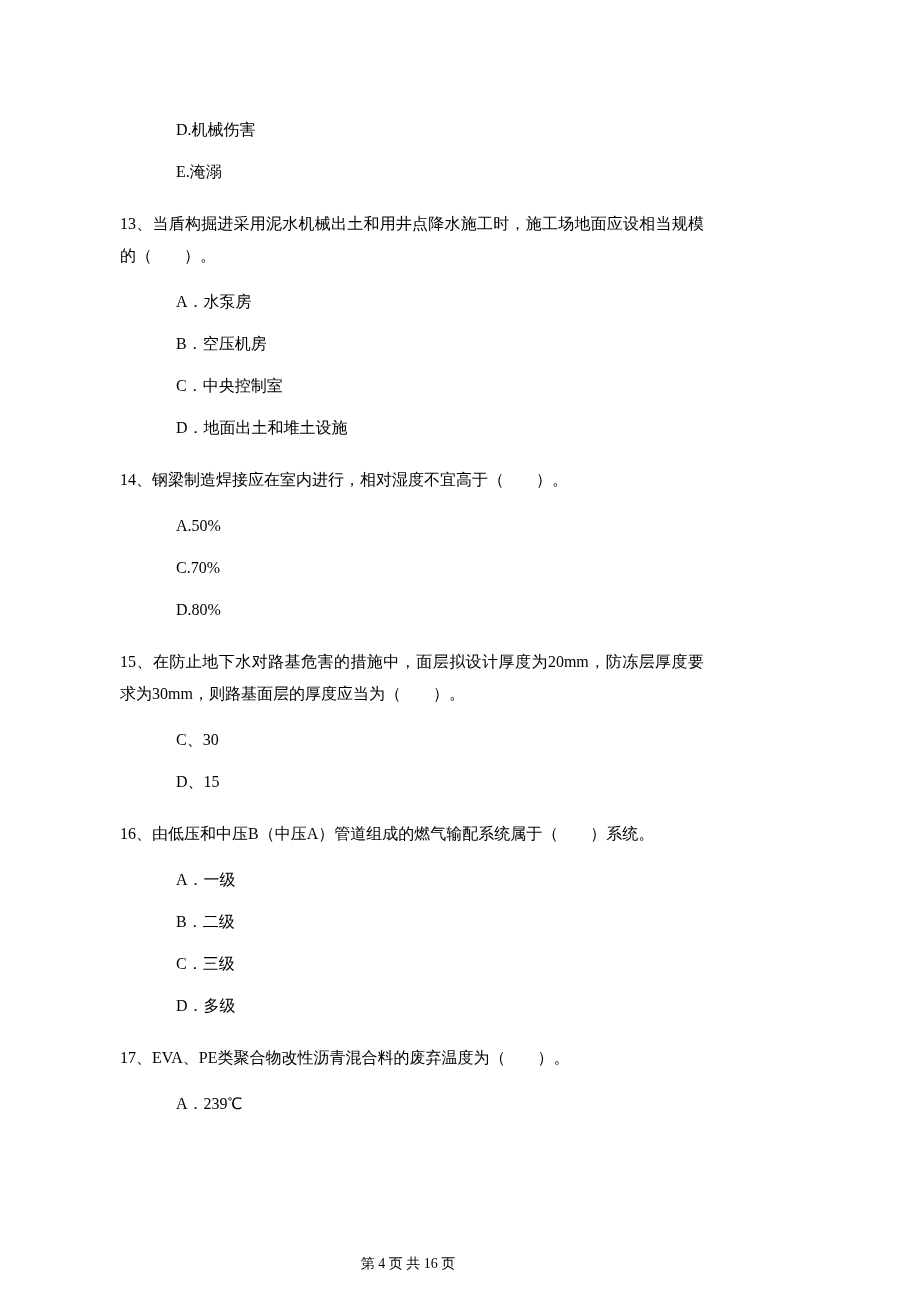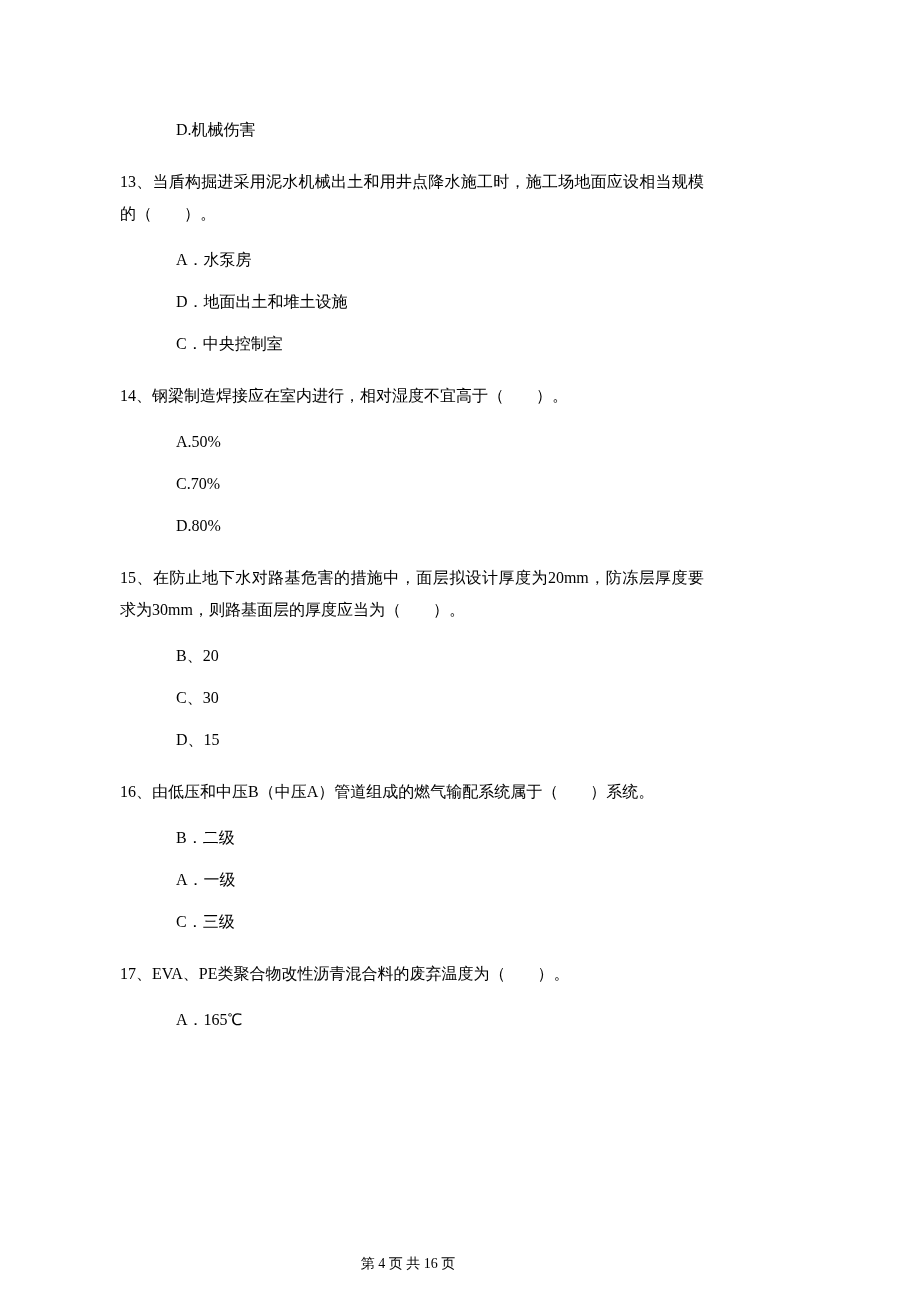--- a/index.html
+++ b/index.html
@@ -37,38 +37,40 @@
     text-align: center;
     font-size: 14px;
   }
 </style>
 </head>
 <body>
 
 <div class="page">
 
   <div class="option">D.机械伤害</div>
+  <div class="option">E.淹溺</div>
 
   <div class="question">13、当盾构掘进采用泥水机械出土和用井点降水施工时，施工场地面应设相当规模 的（　　）。</div>
   <div class="option">A．水泵房</div>
+  <div class="option">B．空压机房</div>
+  <div class="option">C．中央控制室</div>
   <div class="option">D．地面出土和堆土设施</div>
-  <div class="option">C．中央控制室</div>
 
   <div class="question">14、钢梁制造焊接应在室内进行，相对湿度不宜高于（　　）。</div>
   <div class="option">A.50%</div>
   <div class="option">C.70%</div>
   <div class="option">D.80%</div>
 
   <div class="question">15、在防止地下水对路基危害的措施中，面层拟设计厚度为20mm，防冻层厚度要求为30mm，则路基面层的厚度应当为（　　）。</div>
-  <div class="option">B、20</div>
   <div class="option">C、30</div>
   <div class="option">D、15</div>
 
   <div class="question">16、由低压和中压B（中压A）管道组成的燃气输配系统属于（　　）系统。</div>
+  <div class="option">A．一级</div>
   <div class="option">B．二级</div>
-  <div class="option">A．一级</div>
   <div class="option">C．三级</div>
+  <div class="option">D．多级</div>
 
   <div class="question">17、EVA、PE类聚合物改性沥青混合料的废弃温度为（　　）。</div>
-  <div class="option">A．165℃</div>
+  <div class="option">A．239℃</div>
 
   <div class="footer">第 4 页 共 16 页</div>
 </div>
 
 </body></html>

